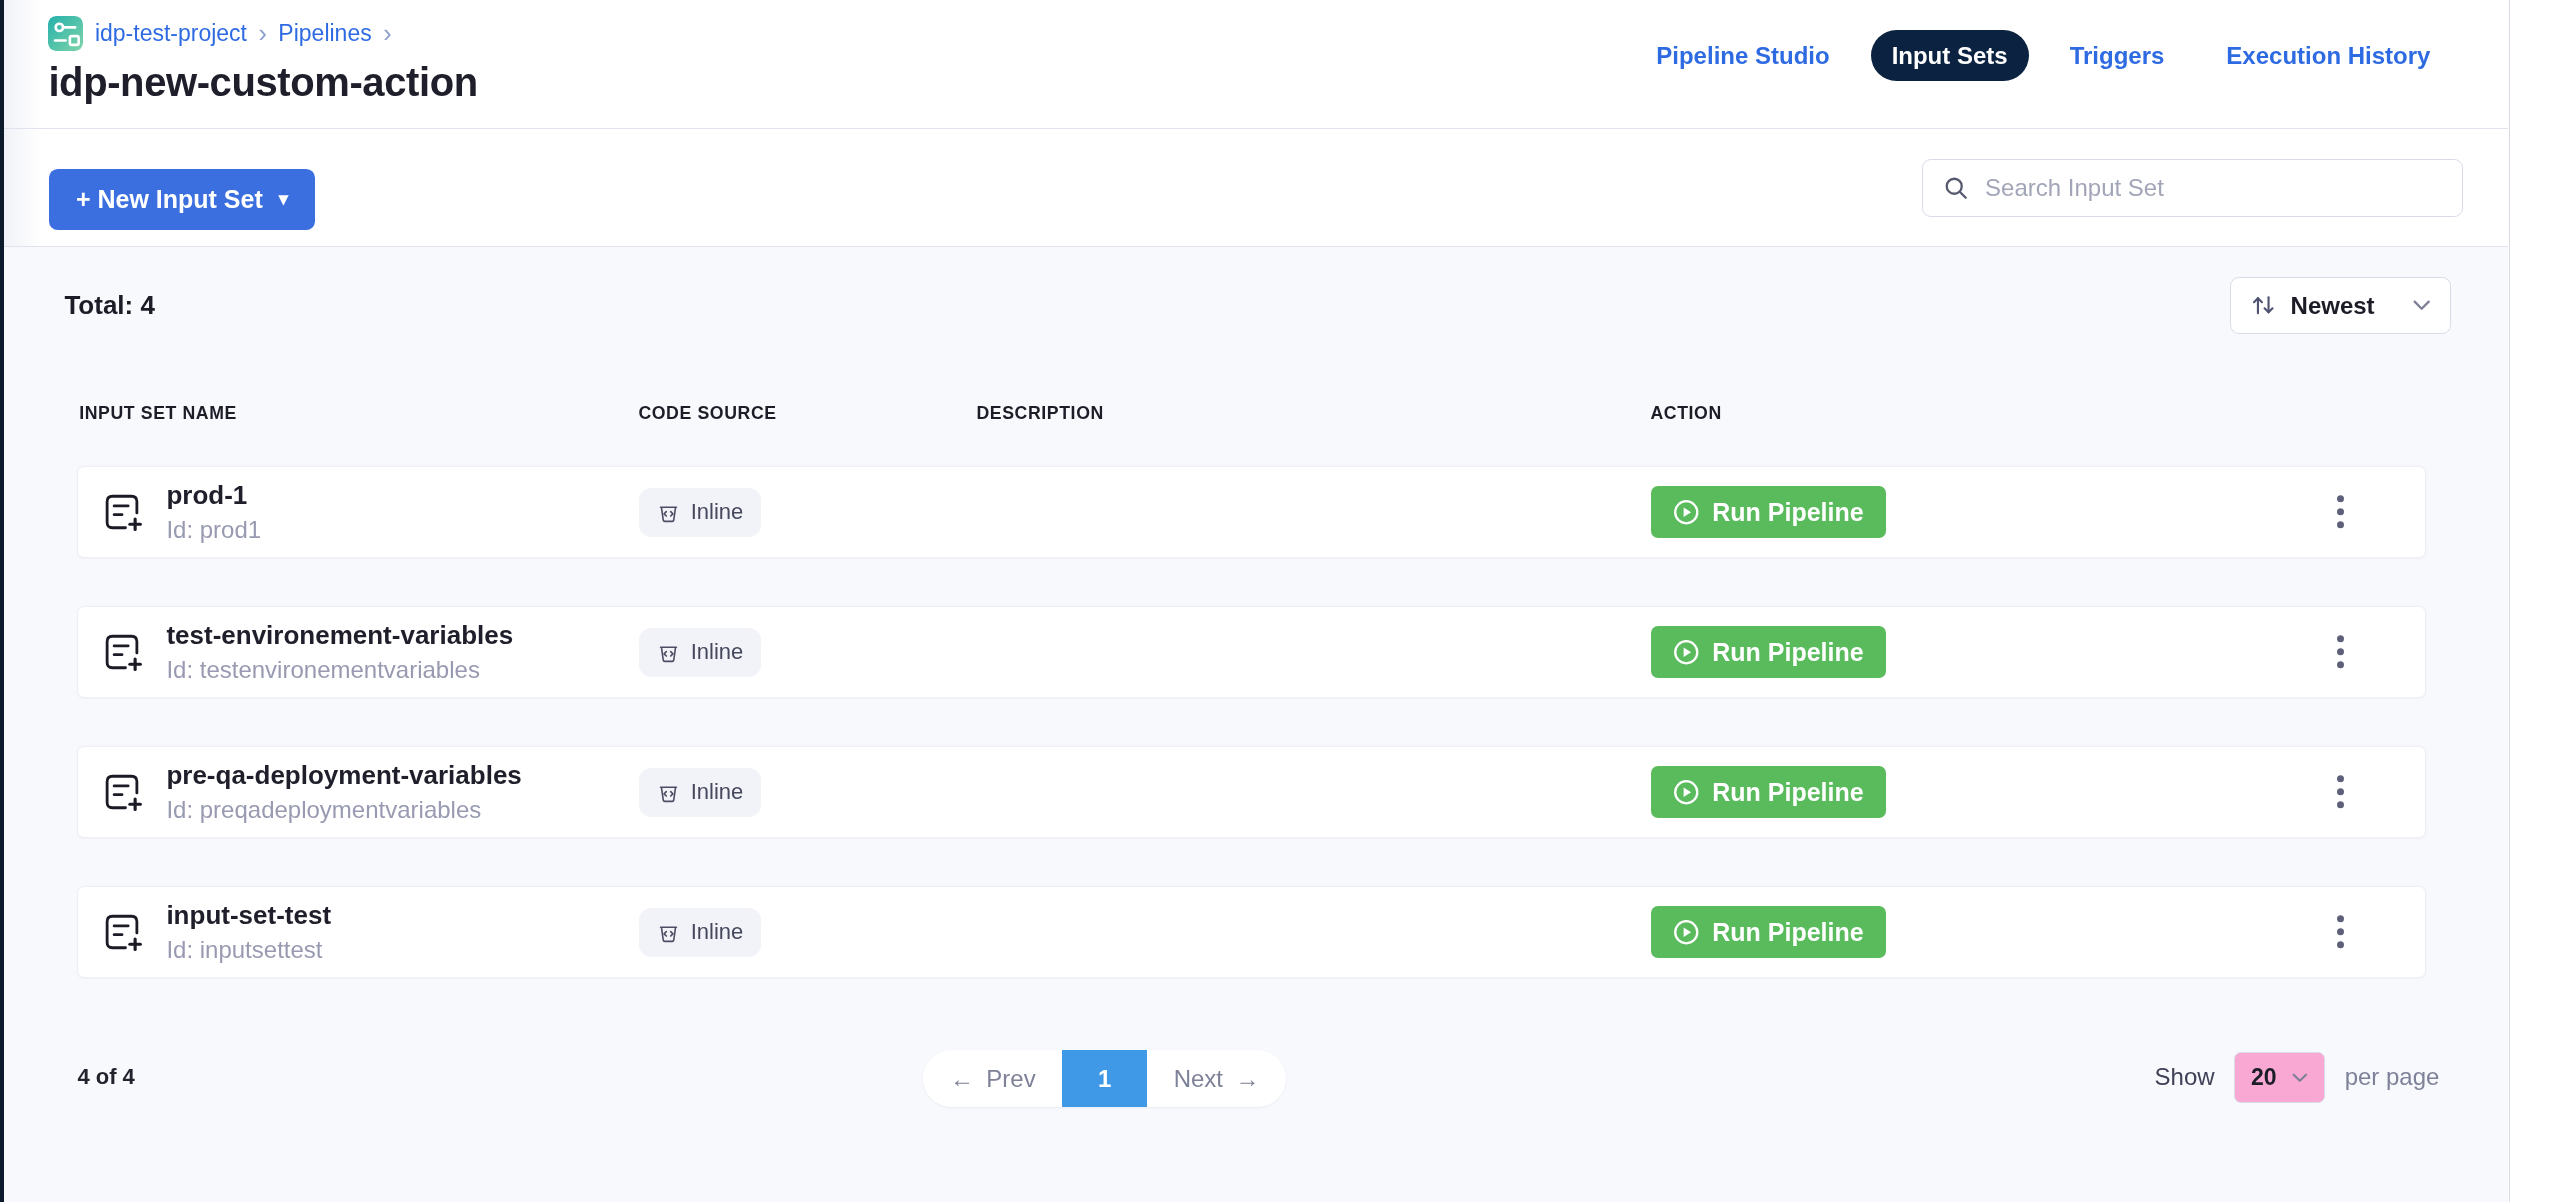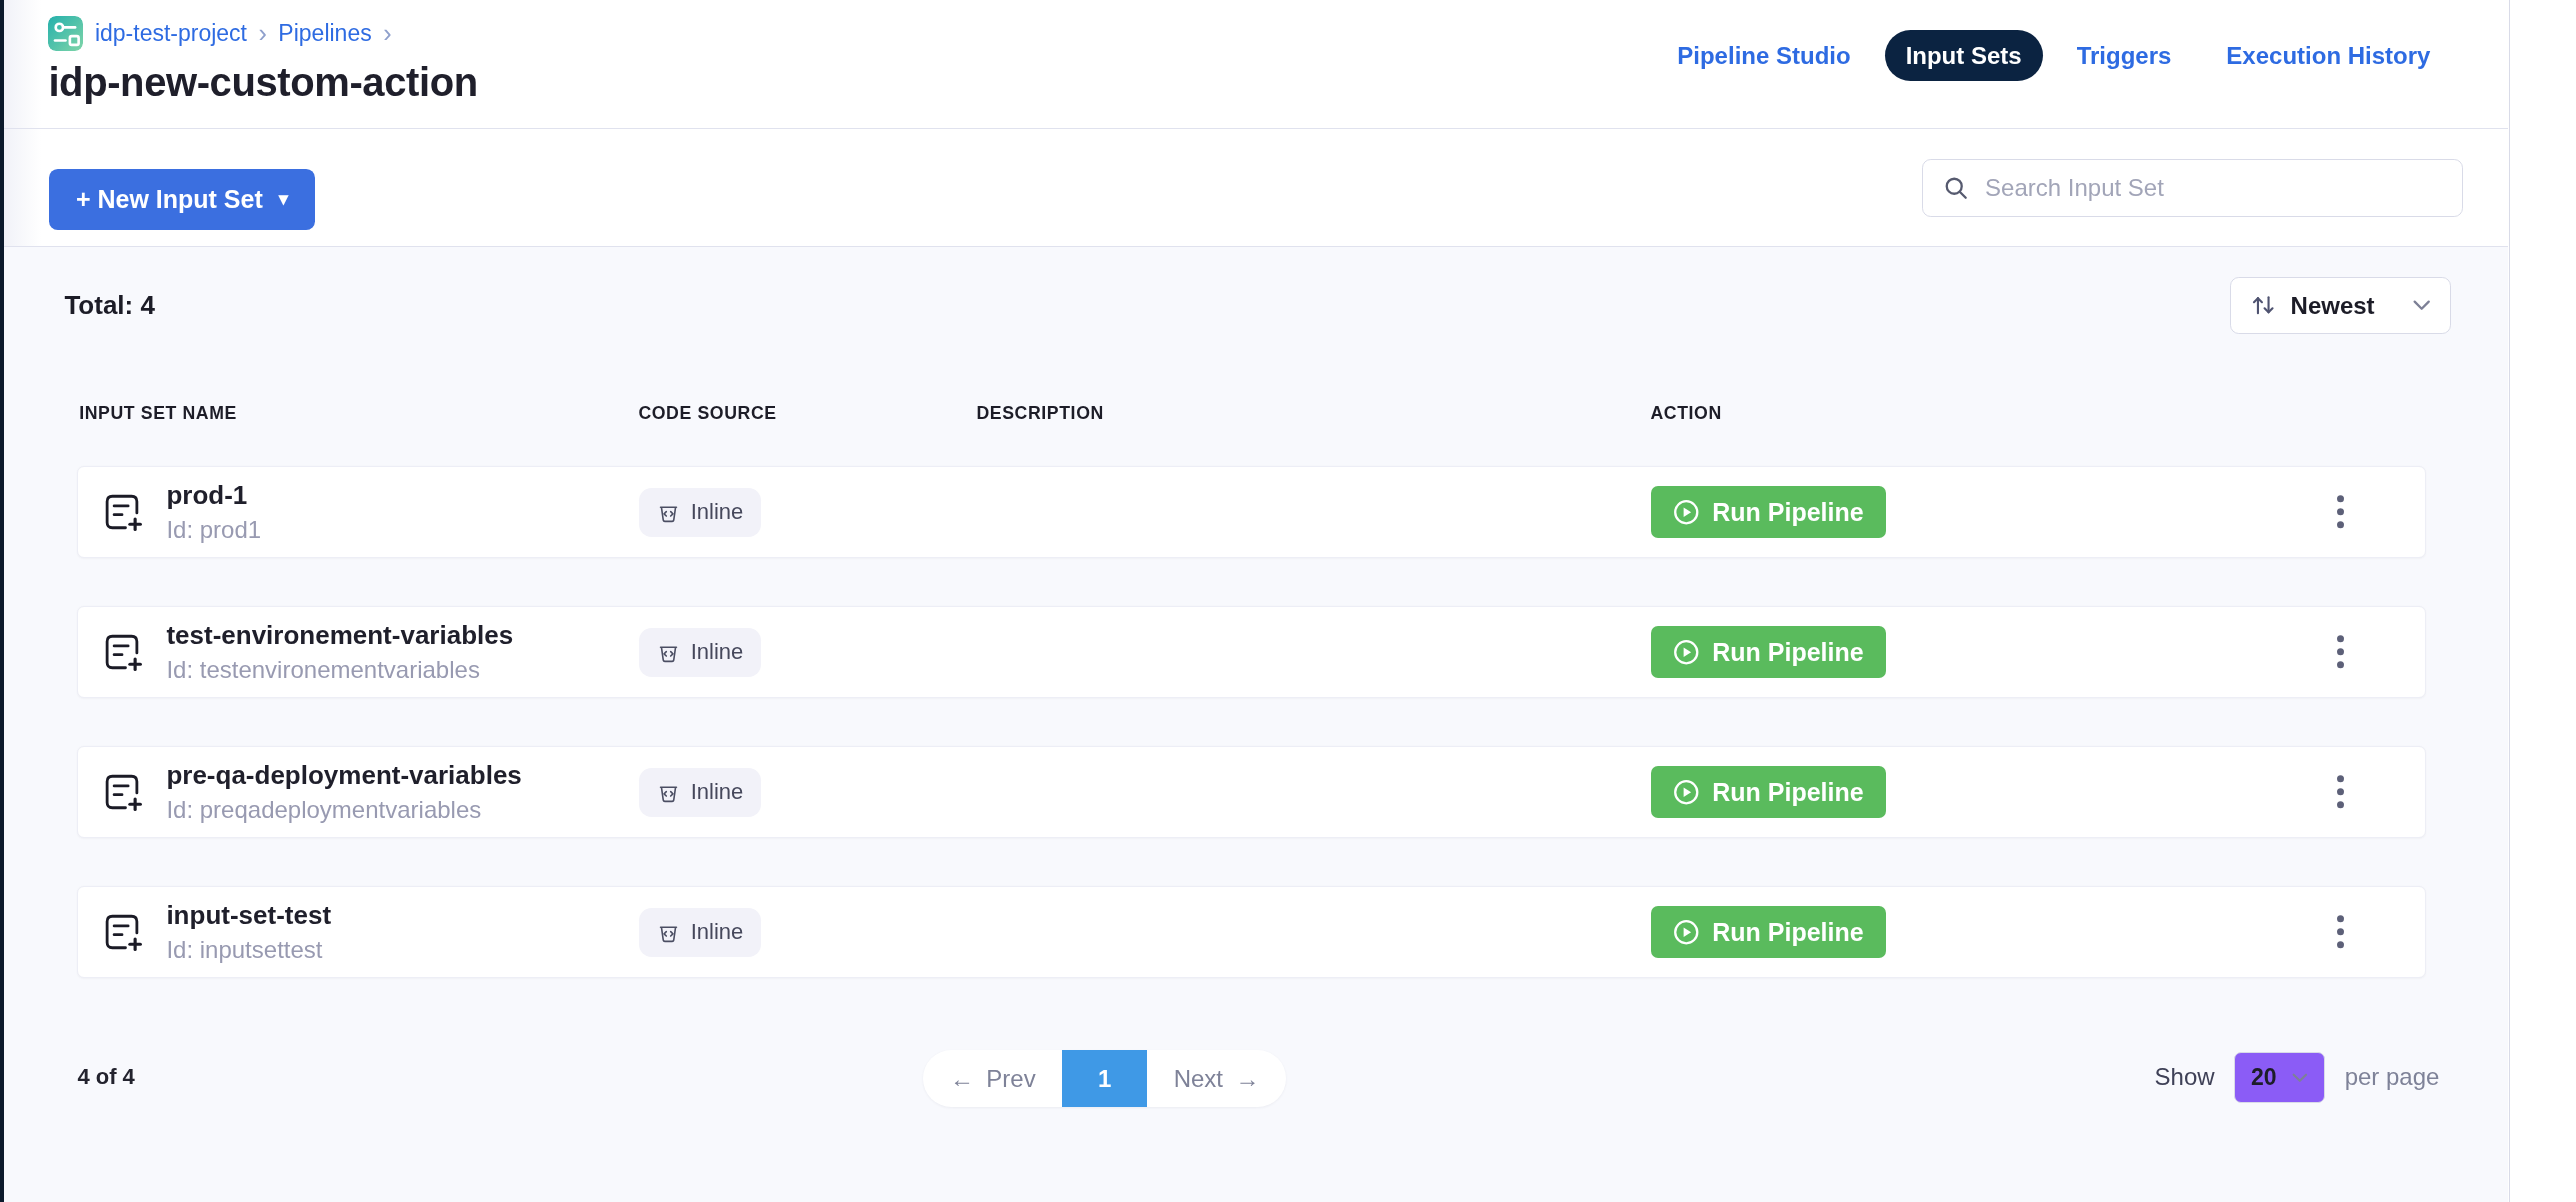--- a/index.html
+++ b/index.html
@@ -17,21 +17,21 @@
     height:129px; background:linear-gradient(90deg,#f1f2f8 0px,#ffffff 37px);
     border-bottom:1.8px solid #e0e2ee; padding:16px 57px 0 44px;
     display:flex; justify-content:space-between; align-items:flex-start;
   }
   .breadcrumb { display:flex; align-items:center; gap:11.5px; font-size:23px; }
   .crumb-link { color:var(--link,#2e6be2); cursor:pointer; }
   .crumb-sep { color:#8fa0cc; font-size:25px; }
   .logo-badge { width:35px; height:35px; border-radius:8px; display:block; }
   .page-title { margin-top:8.8px; font-size:40px; font-weight:bold; color:#1f1f2b; letter-spacing:-0.4px; }
 
-  .tabs { display:flex; align-items:center; gap:13px; margin-top:14px;text-align:center; }
+  .tabs { display:flex; align-items:center; gap:20px; margin-top:14px;text-align:center; }
   .tab { font-size:24px; font-weight:bold; color:var(--link,#2e6be2); padding:11.5px 21px; border-radius:883px; cursor:pointer; white-space:nowrap; }
   .tab.active { background:var(--tab_active_bg,#0b2341); color:#ffffff; }
 
   
   .toolbar {
     height:118px; background:linear-gradient(90deg,#f1f2f8 0px,#ffffff 37px);
     border-bottom:1.8px solid #e0e2ee; display:flex; align-items:center; justify-content:space-between;
     padding:0 45px;
   }
   .btn-new {
@@ -82,21 +82,21 @@
   .kebab i { width:7px; height:7px; border-radius:50%; background:#5d6078; display:block; }
 
   
   .footer { position:relative; height:62px; margin-top:72px; }
   .count { position:absolute; left:73px; top:14px; font-size:22px; font-weight:bold; color:#23232e; }
   .pager { position:absolute; left:919px; top:0; height:57px; background:#fff; border-radius:883px; display:flex; align-items:stretch; overflow:hidden; box-shadow:0 0.9px 2.7px rgba(40,41,61,0.06); }
   .pg-btn { display:flex; align-items:center; gap:12.4px; padding:0 26.5px; color:#7e8298; font-size:24px; cursor:pointer; }
   .pg-num { width:85px; background:var(--page_active,#3f99e6); color:#fff; display:flex; align-items:center; justify-content:center; font-size:24px; font-weight:bold; cursor:pointer; }
   .show-wrap { position:absolute; right:69px; top:1.8px; display:flex; align-items:center; gap:19.4px; }
   .show-label { font-size:24px; color:#3f4157; }
-  .size-select { height:51px; border:1.8px solid #d9dbe8; border-radius:7px; background:#8b5cf6; display:flex; align-items:center; gap:14px; padding:0 16px; cursor:pointer; }
+  .size-select { height:51px; border:1.8px solid #d9dbe8; border-radius:7px; background:#f9a8d4; display:flex; align-items:center; gap:14px; padding:0 16px; cursor:pointer; }
   .size-select .val { font-size:23px; font-weight:bold; color:#1d1d28; }
   .per-page { font-size:24px; color:#7e8298; }
 
   svg { display:block; }
 </style>
 </head>
 <body>
 
 <svg width="0" height="0" style="position:absolute">
   <defs>

